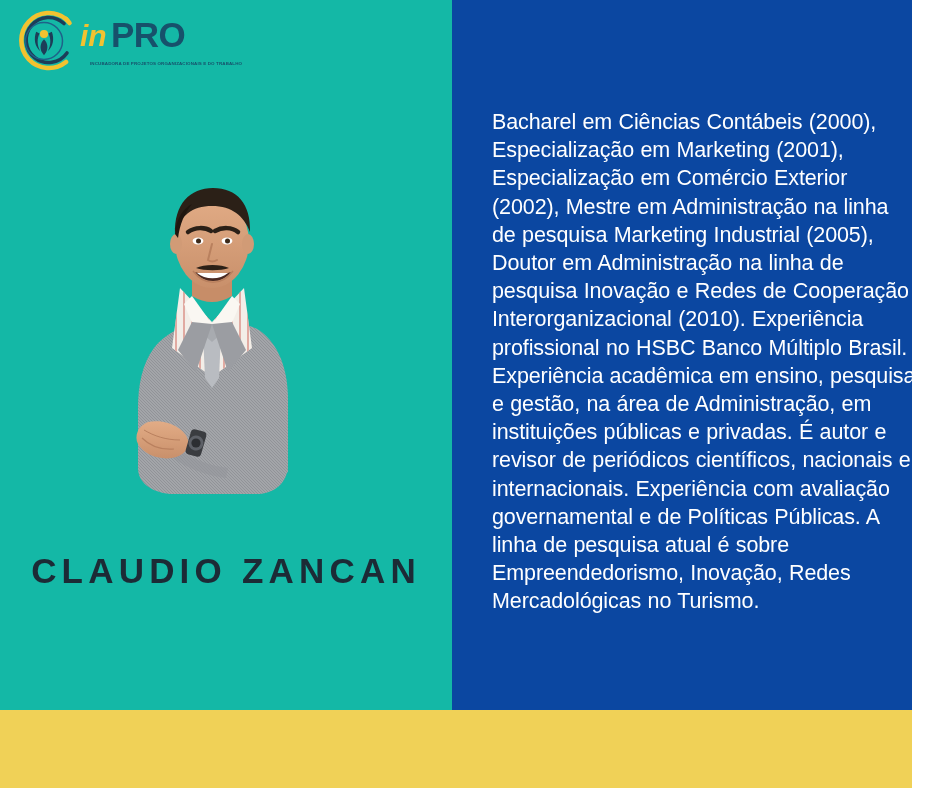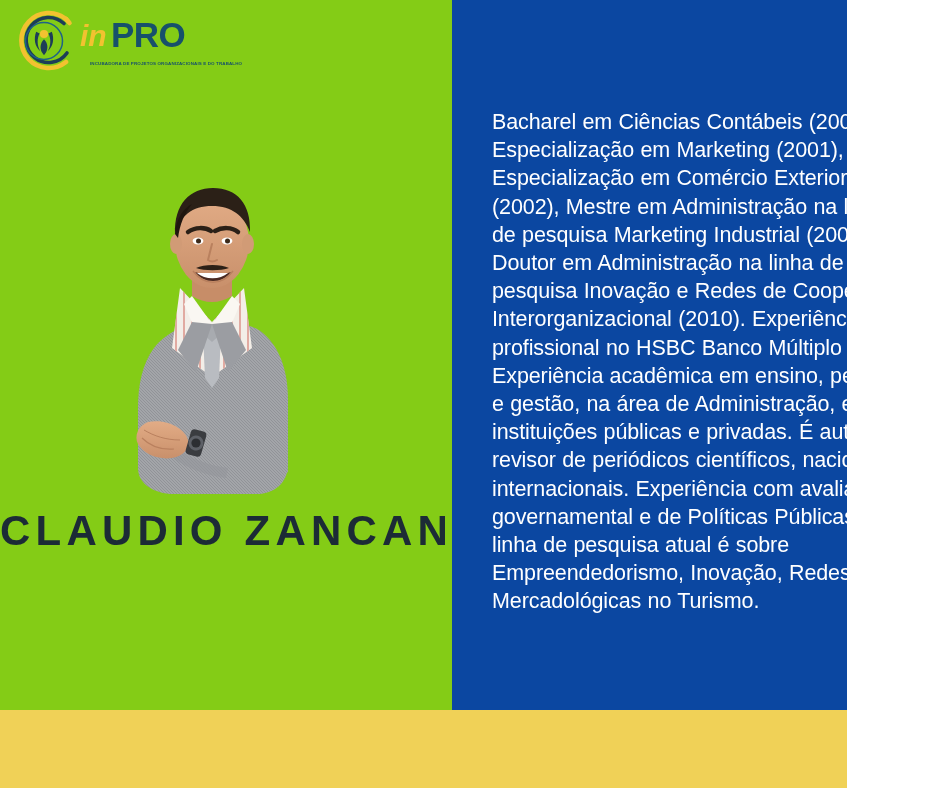--- a/index.html
+++ b/index.html
@@ -8,23 +8,23 @@
   }
   body {
     width: 940px;
     height: 788px;
     background: #ffffff;
     font-family: "Liberation Sans", sans-serif;
     overflow: hidden;
   }
   .card {
     position: relative;
-    width: 847px;
+    width: 912px;
     height: 788px;
-    background: #84cc16;
+    background: #14b8a6;
     overflow: hidden;
   }
 
   
   .bio-panel {
     position: absolute;
     left: 452px;
     top: 0;
     width: 488px;
     height: 710px;
@@ -99,27 +99,27 @@
     left: 92px;
     top: 172px;
     width: 240px;
     height: 330px;
   }
 
   
   .person-name {
     position: absolute;
     left: 0;
-    top: 507px;
+    top: 551px;
     width: 452px;
     text-align: center;
     color: #1C2B36;
     font-family: "Liberation Sans", sans-serif;
     font-weight: 700;
-    font-size: 42px;
+    font-size: 35px;
     letter-spacing: 5.2px;
     white-space: nowrap;
   }
 </style>
 </head>
 <body>
 
 <div class="card">
 
   <div class="logo">

